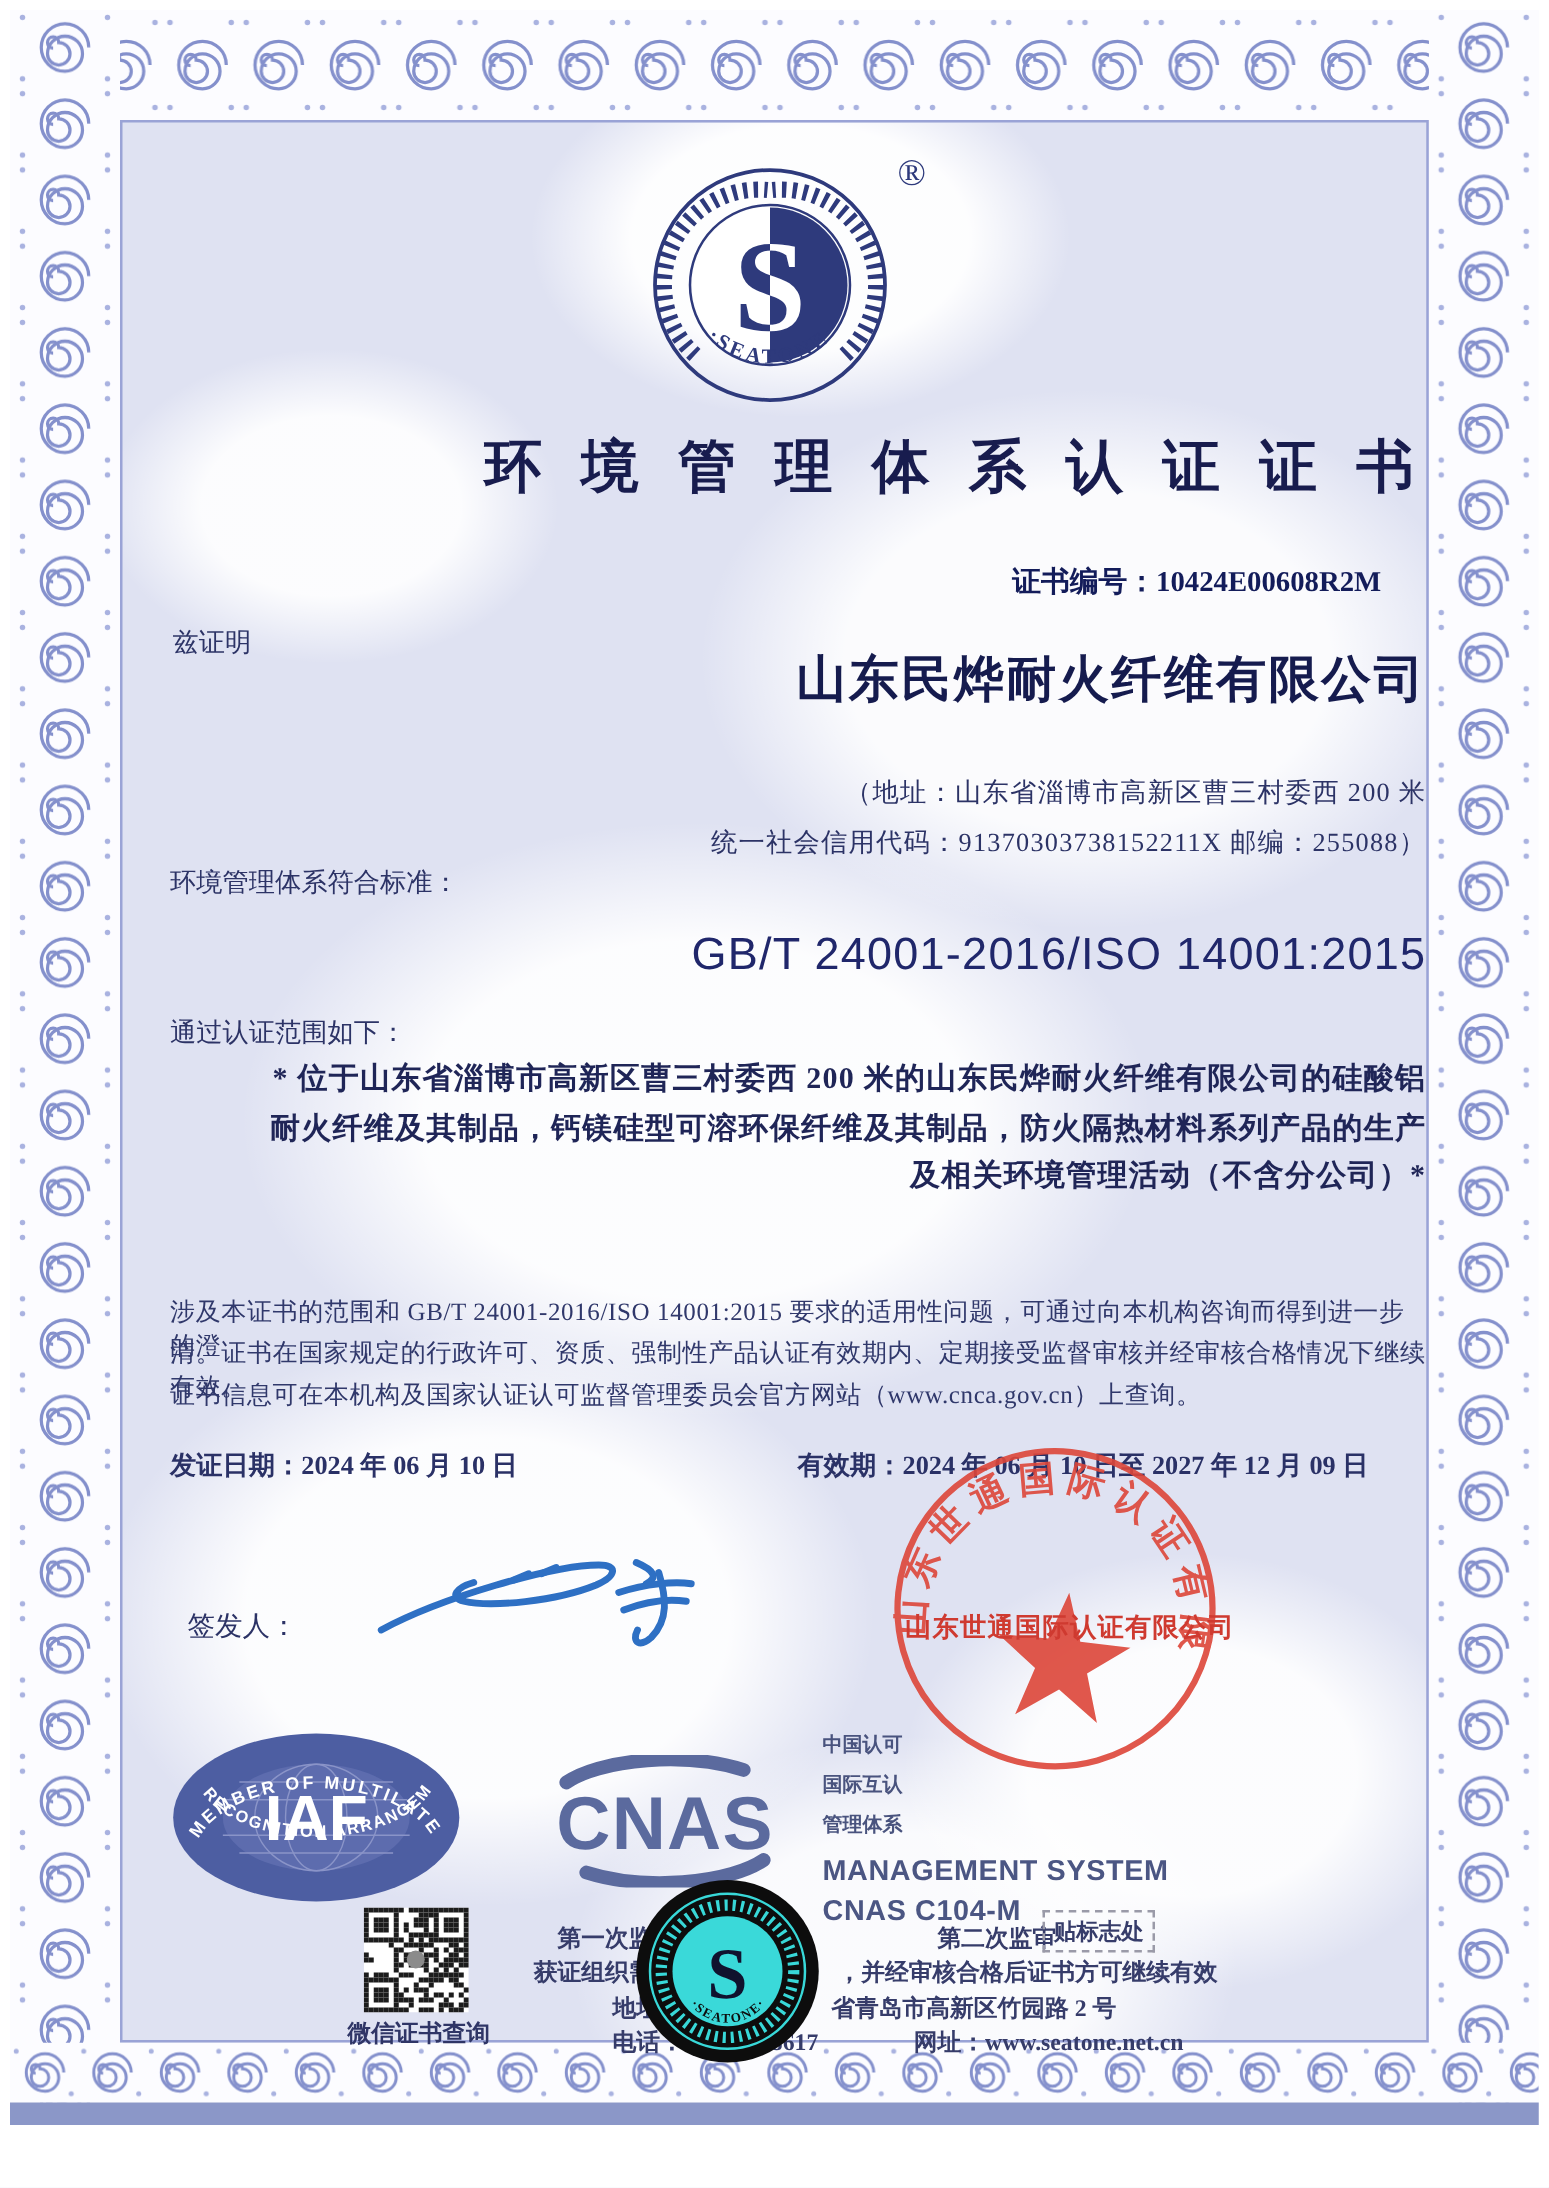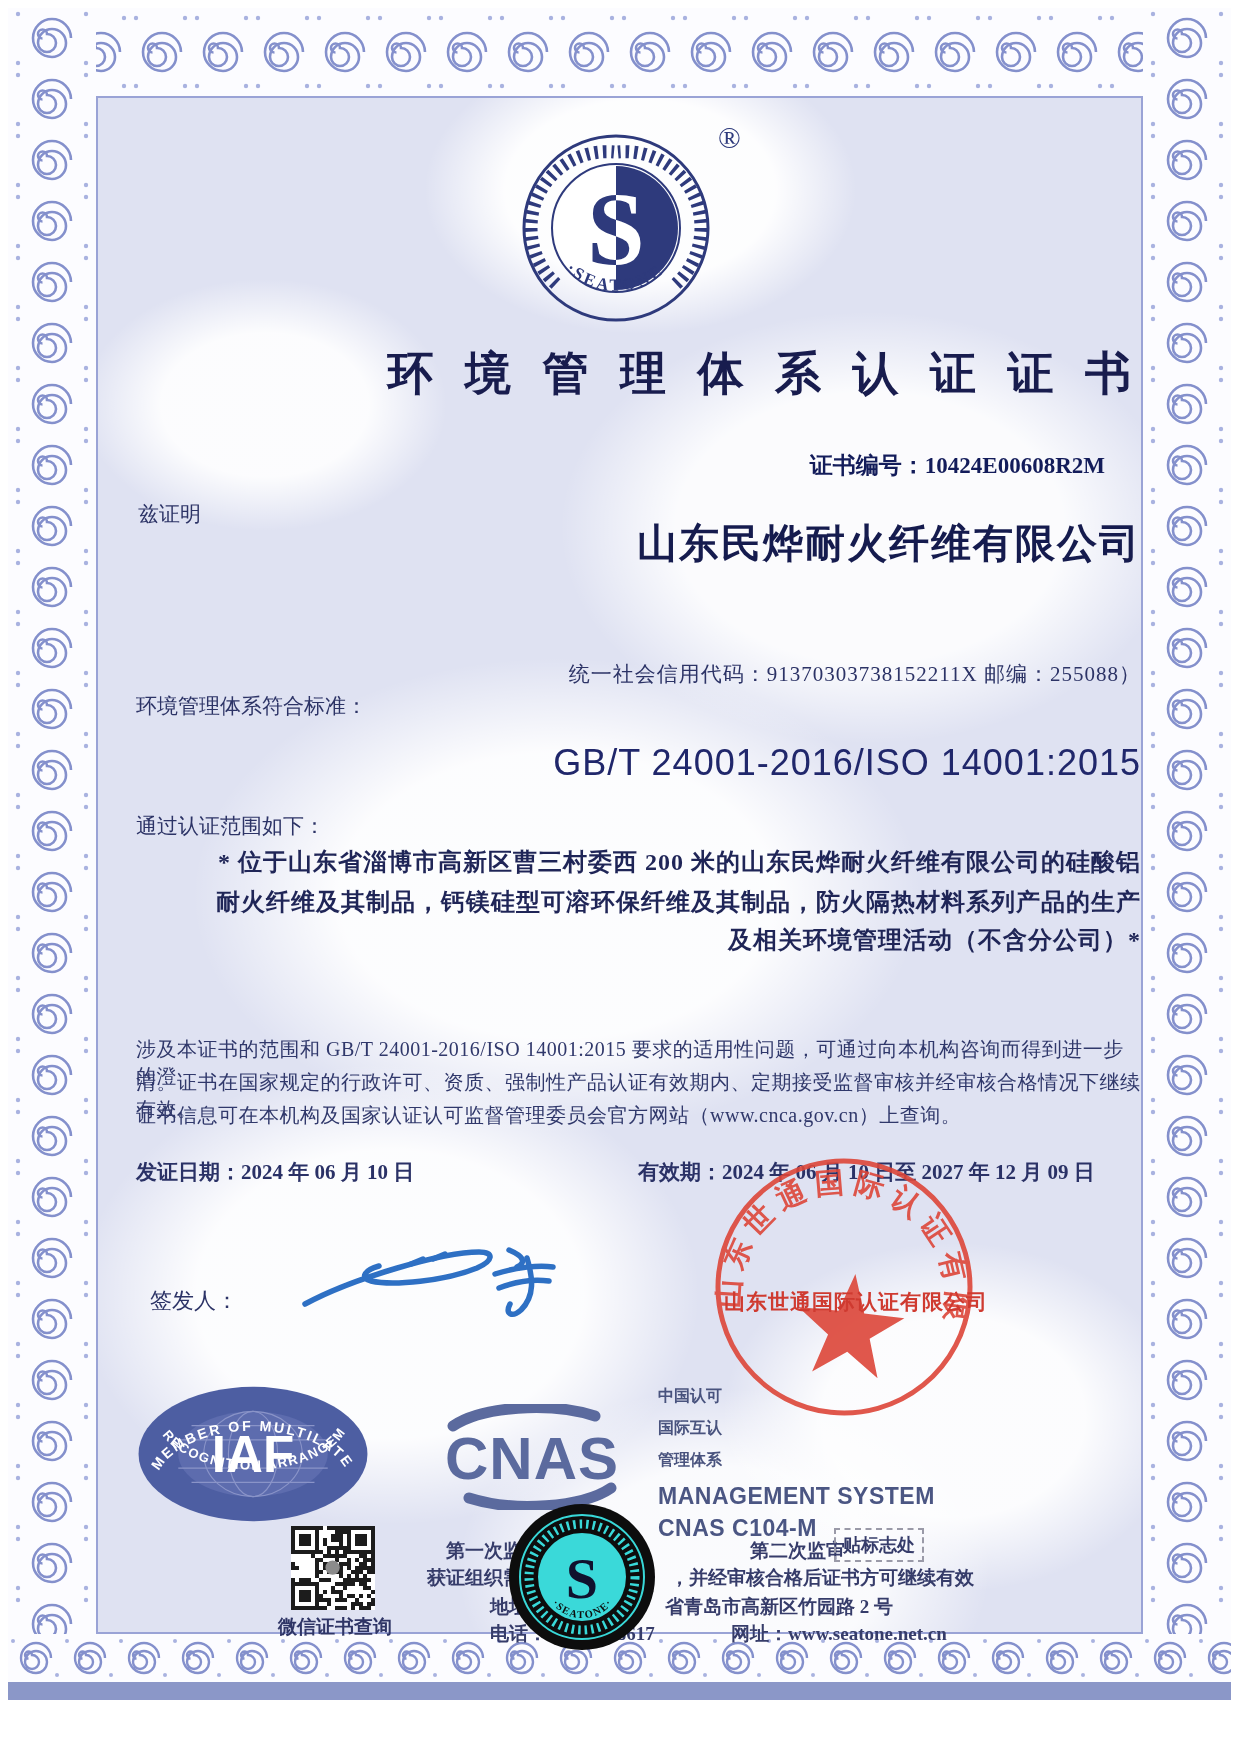--- a/index.html
+++ b/index.html
@@ -121,20 +121,21 @@
       <text font-size="17" font-weight="700" fill="#2e3a7c" letter-spacing="3"><textPath href="#brandArc" startOffset="8">·SEATONE·</textPath></text>
     </svg>
 
     <div class="abs ctr cert-title">环 境 管 理 体 系 认 证 证 书</div>
     <div class="abs certno">
       <span>证书编号：</span><span>10424E00608R2M</span>
     </div>
 
     <div class="abs lbl" style="left:40px;top:402px">兹证明</div>
     <div class="abs ctr company">山东民烨耐火纤维有限公司</div>
+    <div class="abs ctr addr" style="top:522px">（地址：山东省淄博市高新区曹三村委西 200 米</div>
     <div class="abs ctr addr" style="top:562px">统一社会信用代码：91370303738152211X 邮编：255088）</div>
 
     <div class="abs lbl" style="left:38px;top:594px">环境管理体系符合标准：</div>
     <div class="abs ctr standard">GB/T 24001-2016/ISO 14001:2015</div>
 
     <div class="abs lbl" style="left:38px;top:714px">通过认证范围如下：</div>
     <div class="abs ctr scope" style="top:748px">* 位于山东省淄博市高新区曹三村委西 200 米的山东民烨耐火纤维有限公司的硅酸铝</div>
     <div class="abs ctr scope" style="top:826px">及相关环境管理活动（不含分公司）*</div>
     <div class="abs ctr scope" style="top:788px">耐火纤维及其制品，钙镁硅型可溶环保纤维及其制品，防火隔热材料系列产品的生产</div>
 

